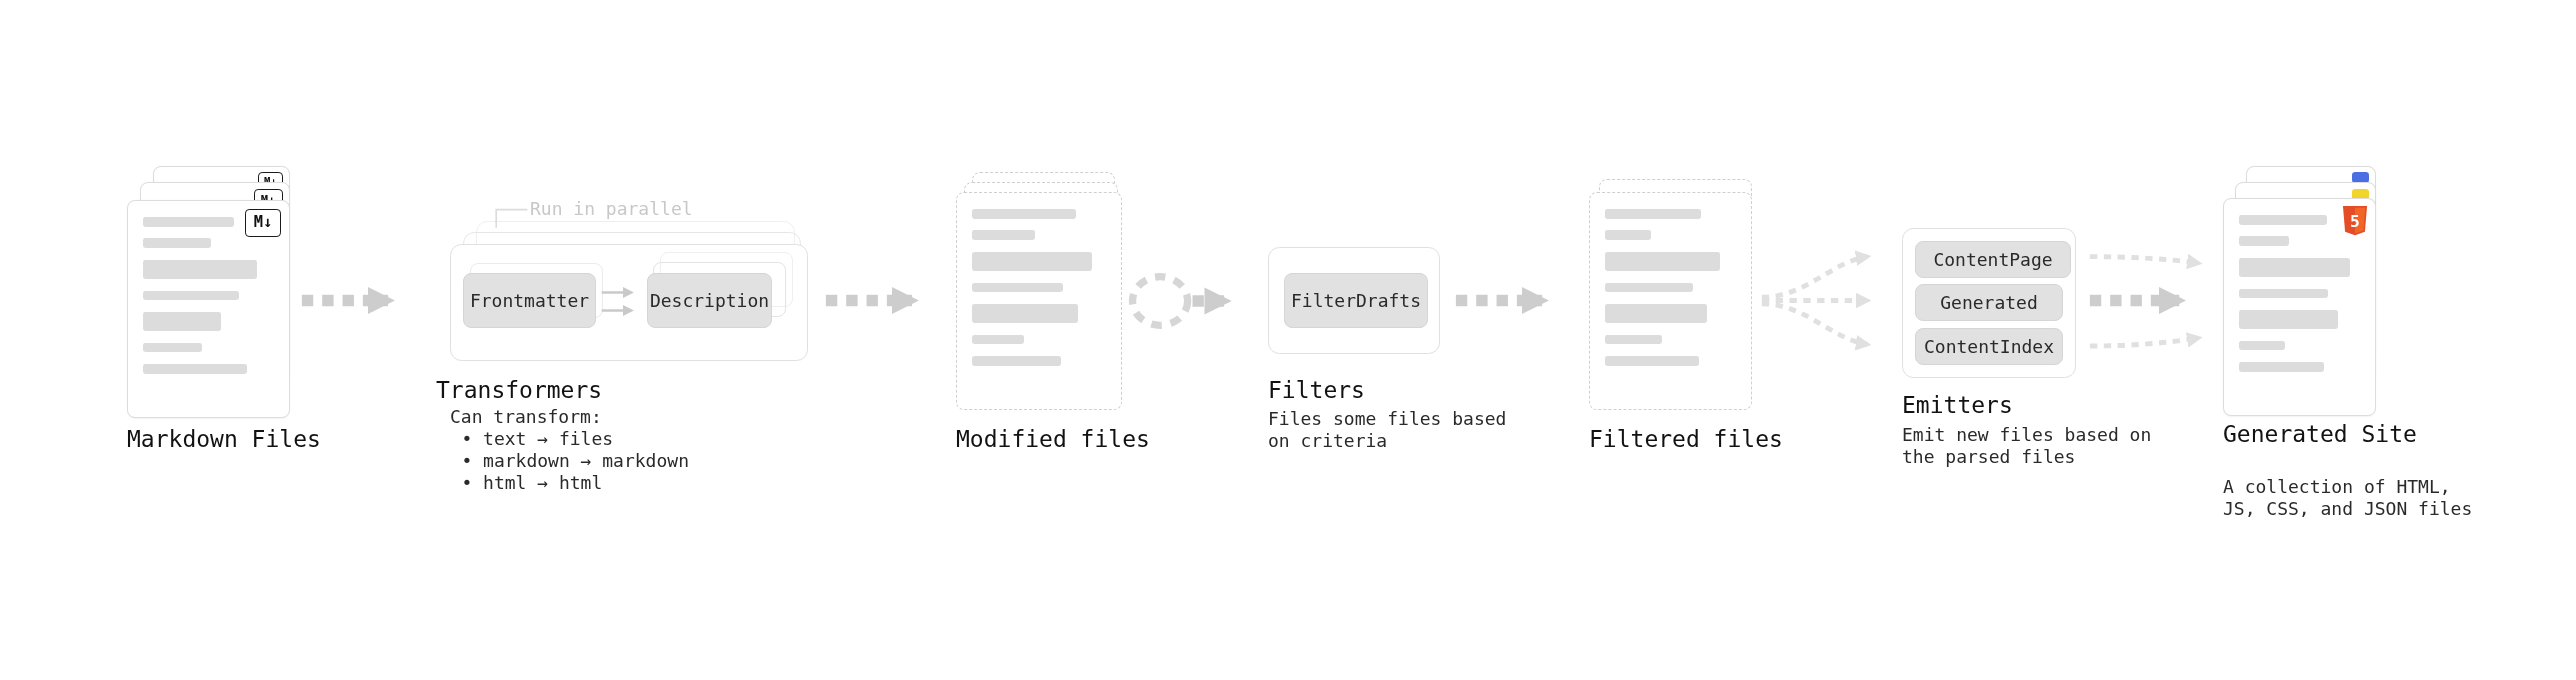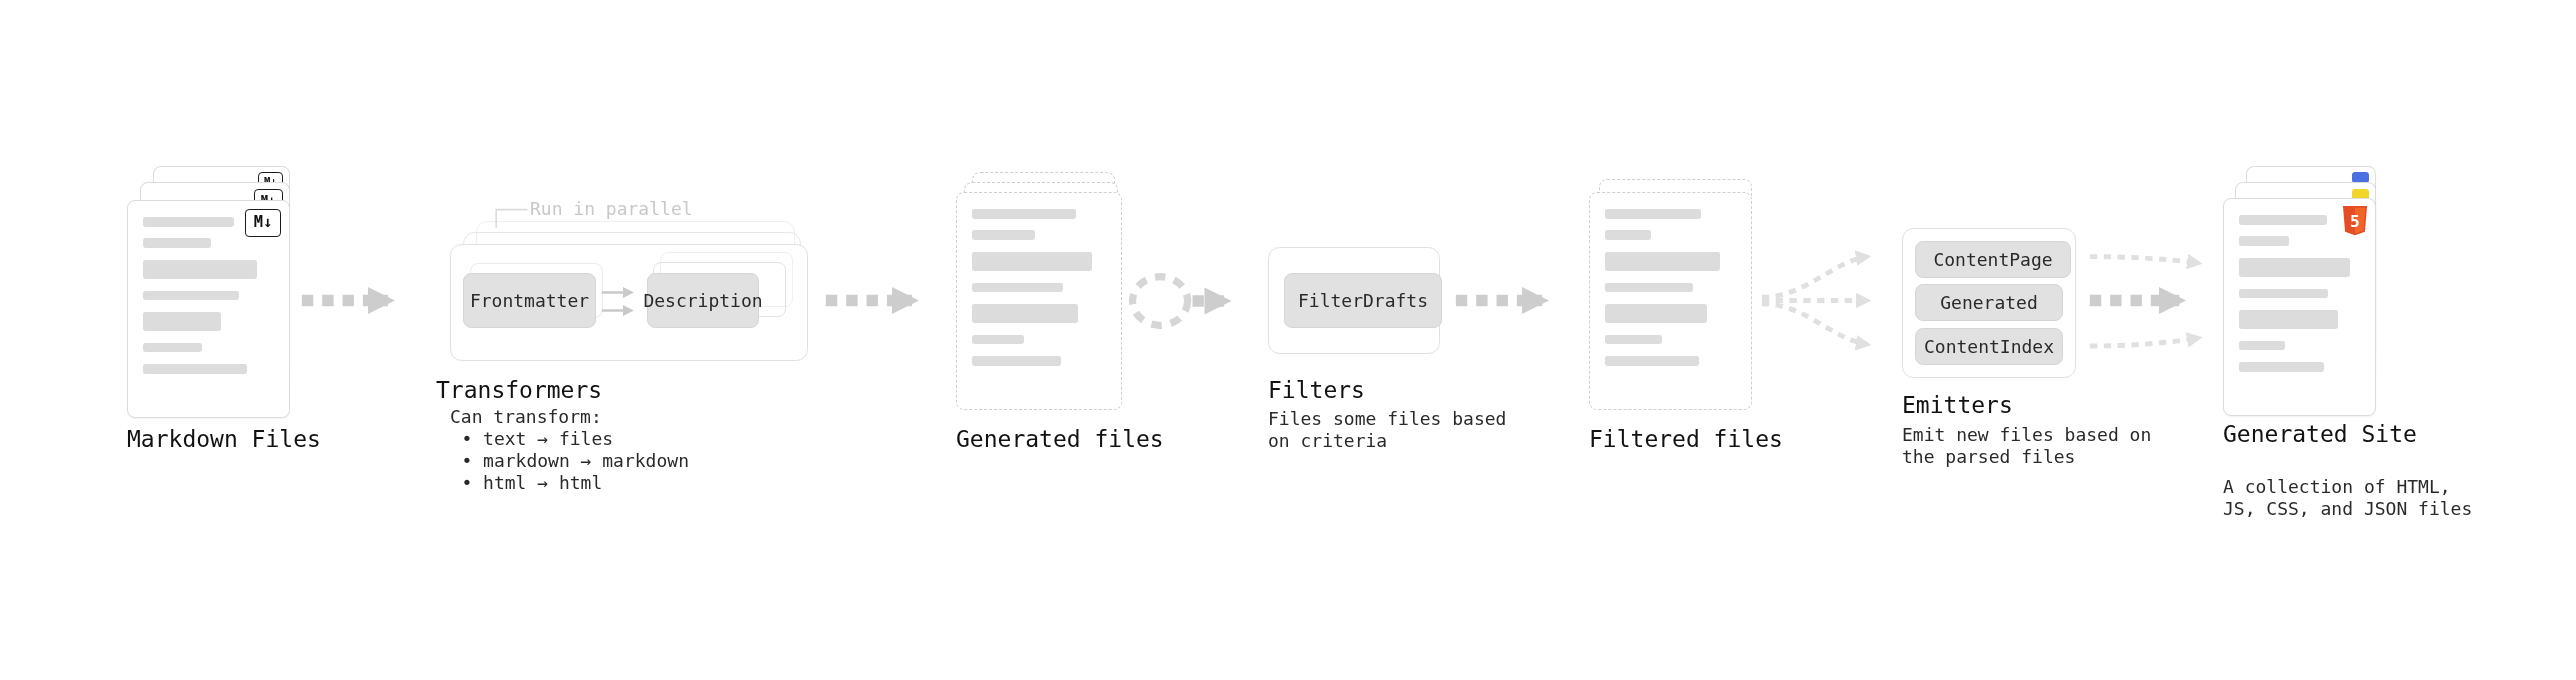--- a/index.html
+++ b/index.html
@@ -76,21 +76,21 @@
     <line x1="6" y1="30" x2="112" y2="30" stroke="#cdcdcd" stroke-width="14" stroke-dasharray="14 11" marker-end="url(#ah-big)"></line>
   </svg>
 
   <div class="ghost" style="left:476px;top:221px;width:319px;height:114px;border-color:#efefef"></div>
   <div class="ghost" style="left:463px;top:232px;width:338px;height:119px;border-color:#e6e6e6"></div>
   <div class="groupbox" style="left:450px;top:244px;width:358px;height:117px"></div>
   <div class="ghost chipghost" style="left:660px;top:252px;width:133px;height:55px;border-color:#efefef"></div>
   <div class="ghost chipghost" style="left:653px;top:262px;width:133px;height:55px;border-color:#e3e3e3"></div>
   <div class="ghost chipghost" style="left:470px;top:263px;width:133px;height:55px;border-color:#ebebeb"></div>
   <div class="chip" style="left:463px;top:273px;width:133px;height:55px">Frontmatter</div>
-  <div class="chip" style="left:647px;top:273px;width:112px;height:55px">Description</div>
+  <div class="chip" style="left:647px;top:273px;width:125px;height:55px">Description</div>
   <svg class="arrow" style="left:600px;top:281px" width="46" height="41" viewBox="0 0 56 50">
     <line x1="2" y1="14" x2="38" y2="14" stroke="#c9c9c9" stroke-width="3" marker-end="url(#ah-tiny)"></line>
     <line x1="2" y1="36" x2="38" y2="36" stroke="#c9c9c9" stroke-width="3" marker-end="url(#ah-tiny)"></line>
   </svg>
   <svg class="arrow" style="left:488px;top:203px" width="46" height="28" viewBox="0 0 56 34">
     <polyline points="48,8 10,8 10,30" fill="none" stroke="#dcdcdc" stroke-width="2"></polyline>
   </svg>
   <div class="annotation" style="left:530px;top:198px">Run in parallel</div>
   <div class="title" style="left:436px;top:377px">Transformers</div>
   <div class="desc" style="left:450px;top:406px">
@@ -110,29 +110,29 @@
     <div class="lines">
       <div class="bar" style="width:104px"></div>
       <div class="bar" style="width:63px"></div>
       <div class="bar tall" style="width:120px"></div>
       <div class="bar" style="width:91px"></div>
       <div class="bar tall" style="width:106px"></div>
       <div class="bar" style="width:52px"></div>
       <div class="bar" style="width:89px"></div>
     </div>
   </div>
-  <div class="title" style="left:956px;top:426px">Generated files</div>
+  <div class="title" style="left:956px;top:426px">Modified files</div>
 
   <svg class="arrow" style="left:1126px;top:254px" width="133" height="94" viewBox="0 0 164 116">
     <ellipse cx="42" cy="58" rx="34" ry="30" fill="none" stroke="#d6d6d6" stroke-width="9" stroke-dasharray="13 11"></ellipse>
     <line x1="82" y1="58" x2="122" y2="58" stroke="#cdcdcd" stroke-width="14" stroke-dasharray="14 11" marker-end="url(#ah-big)"></line>
   </svg>
 
   <div class="groupbox" style="left:1268px;top:247px;width:172px;height:107px"></div>
-  <div class="chip" style="left:1284px;top:273px;width:158px;height:55px">FilterDrafts</div>
+  <div class="chip" style="left:1284px;top:273px;width:144px;height:55px">FilterDrafts</div>
   <div class="title" style="left:1268px;top:377px">Filters</div>
   <div class="desc" style="left:1268px;top:408px">
     <div>Files some files based</div>
     <div>on criteria</div>
   </div>
 
   <svg class="arrow" style="left:1451px;top:276px" width="122" height="49" viewBox="0 0 150 60">
     <line x1="6" y1="30" x2="112" y2="30" stroke="#cdcdcd" stroke-width="14" stroke-dasharray="14 11" marker-end="url(#ah-big)"></line>
   </svg>
 

